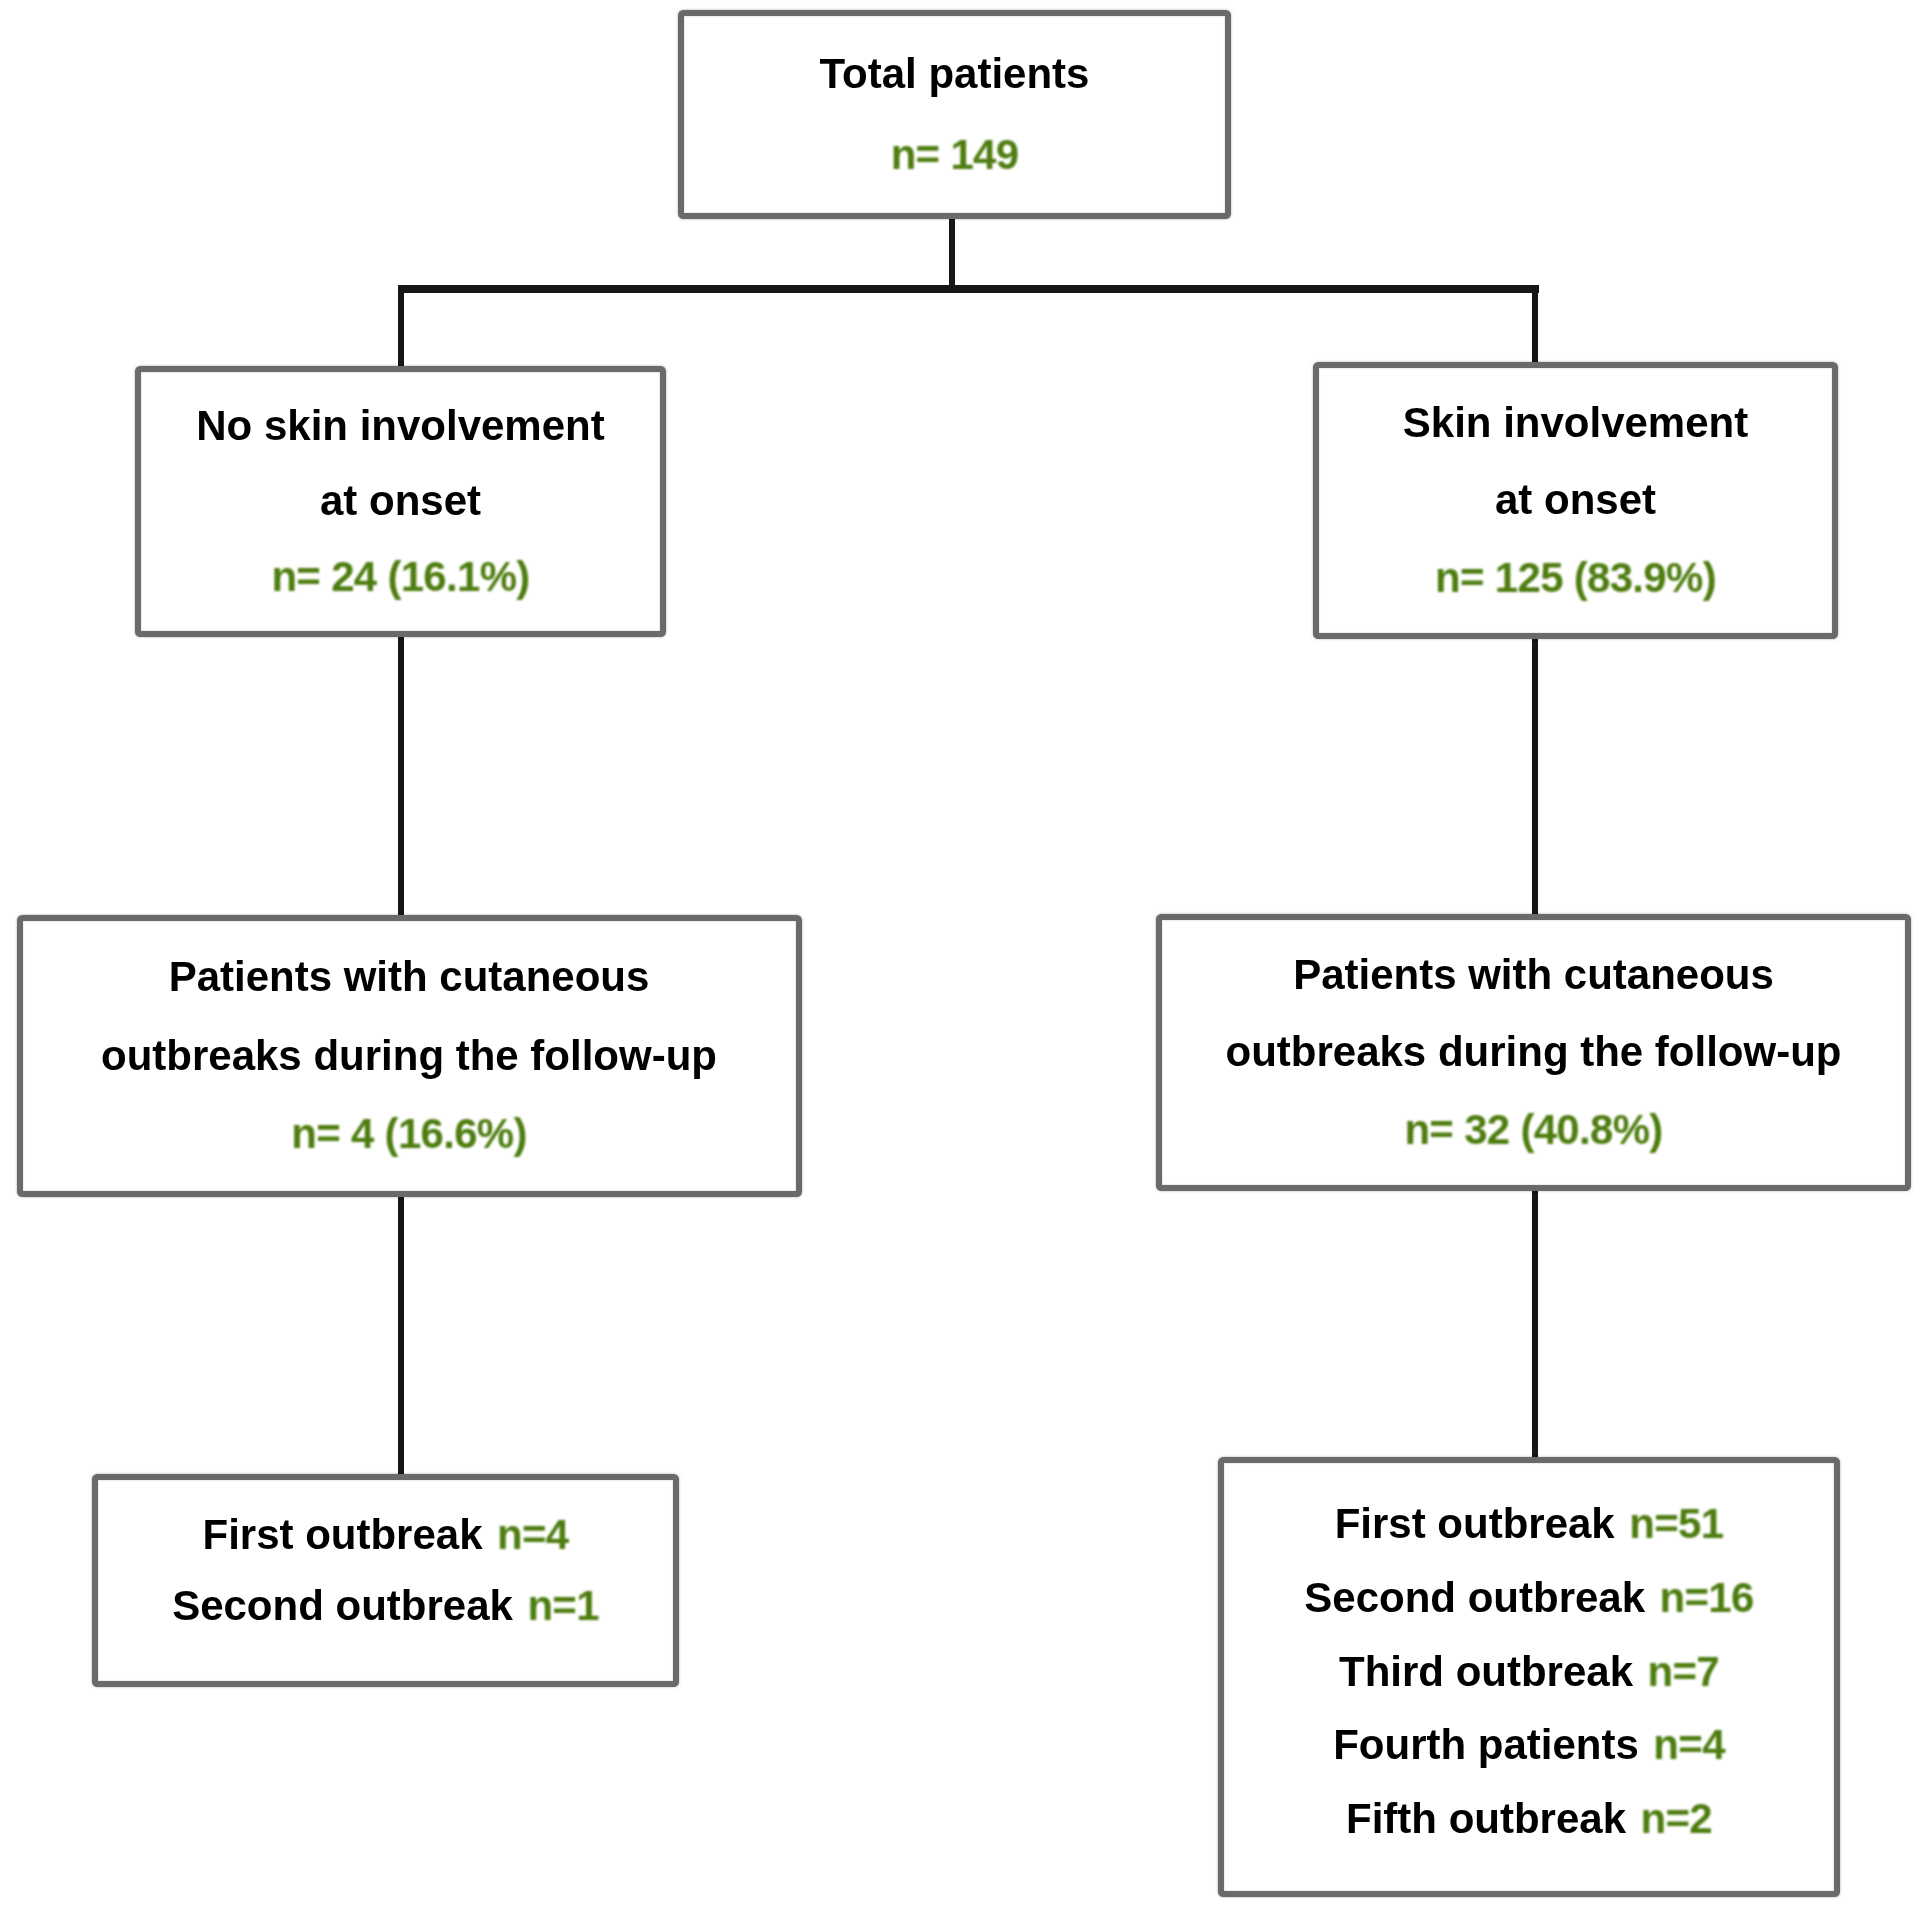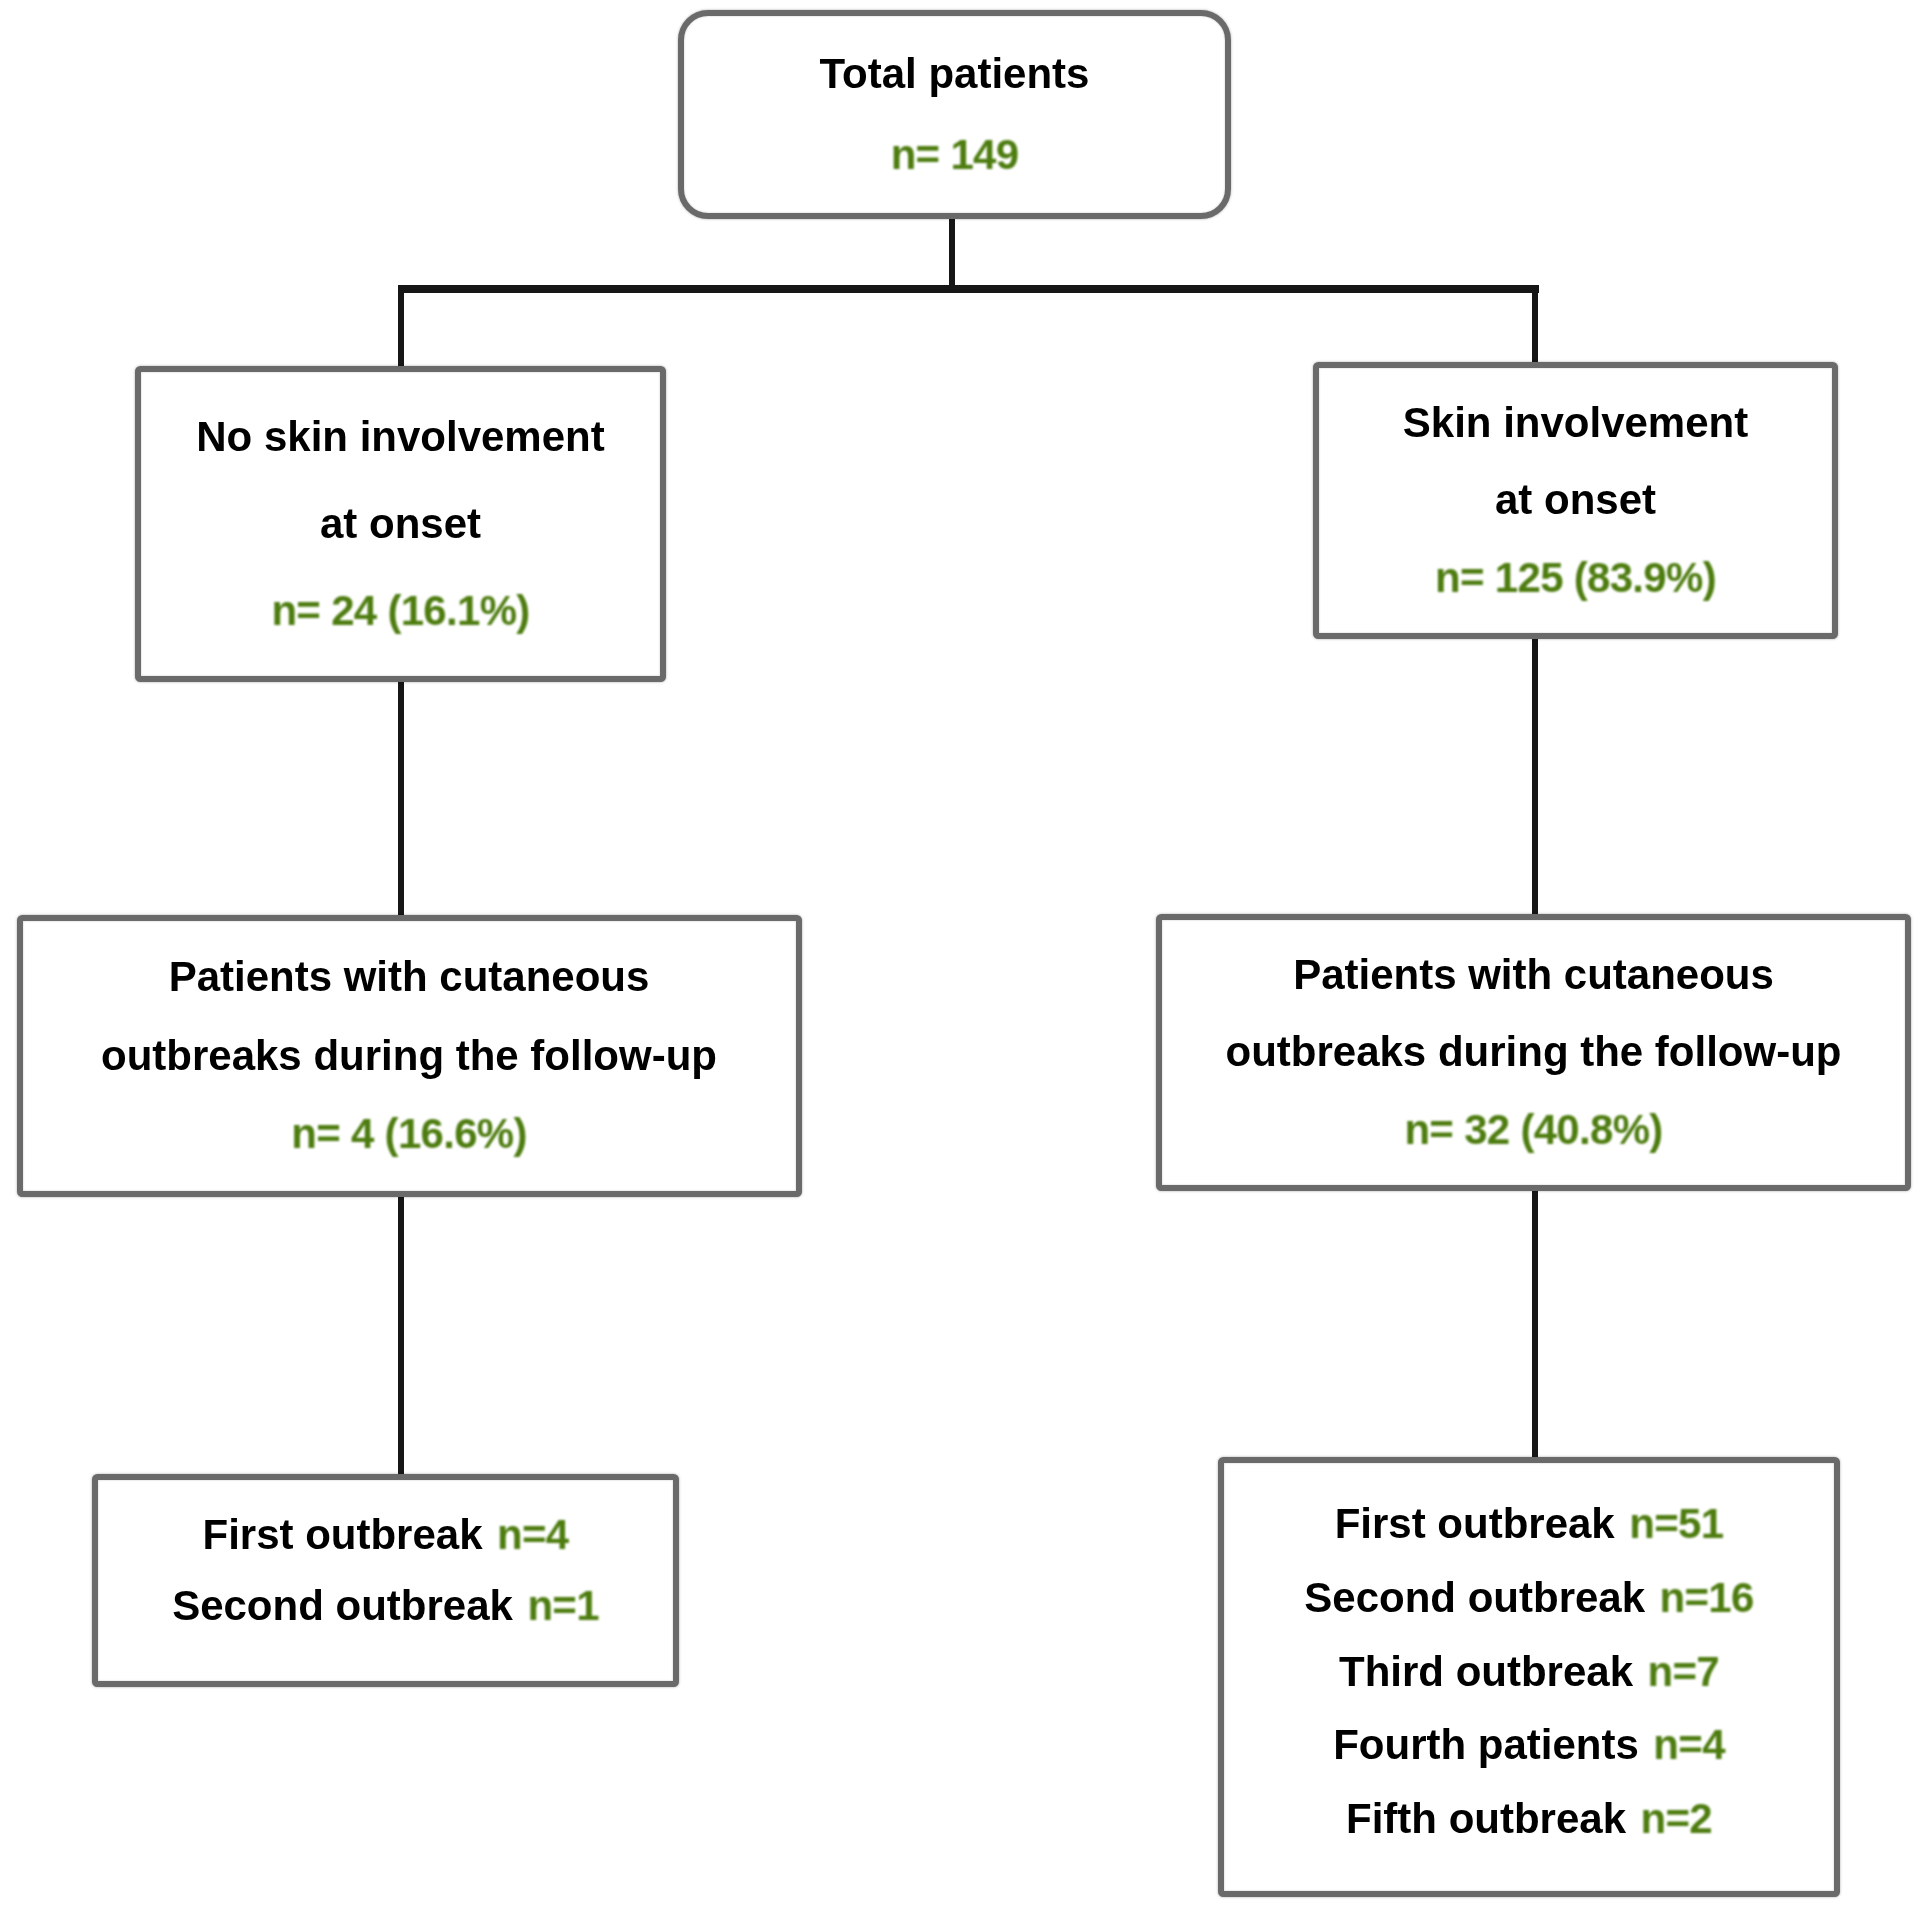--- a/index.html
+++ b/index.html
@@ -45,22 +45,22 @@
     align-items: baseline;
     gap: 14.5px;
     white-space: nowrap;
   }
   .connector {
     position: absolute;
     background: #161616;
     z-index: 1;
   }
   
-  #box-total        { left: 678px; top: 10px;   width: 553px;  height: 209px; border-radius: 30px; }
-  #box-left1        { left: 135px;  top: 366px;  width: 531px;  height: 316px; }
+  #box-total        { left: 678px; top: 10px;   width: 553px;  height: 209px; }
+  #box-left1        { left: 135px;  top: 366px;  width: 531px;  height: 271px; }
   #box-right1       { left: 1283px; top: 362px;  width: 525px;  height: 277px; margin-left: 30px; }
   #box-left2        { left: 16.5px;   top: 915px; width: 785px; height: 282px; }
   #box-right2       { left: 1156px; top: 914px; width: 755px; height: 277px; }
   #box-left3        { left: 92px;  top: 1474px; width: 587px;  height: 213px; padding: 6.6px 0 26px 0; }
   #box-right3       { left: 1218px; top: 1457px; width: 622px;  height: 440px; padding: 9.2px 0 20px 0; }
   
   #conn-total-stem   { left: 949px; top: 218px;  width: 6px;    height: 74px; }
   #conn-branch-bar   { left: 398px;  top: 285px;  width: 1141px; height: 8px;  }
   #conn-left-branch  { left: 398px;  top: 285px;  width: 6px;    height: 84px; }
   #conn-right-branch { left: 1532px; top: 285px;  width: 6px;    height: 80px; }

